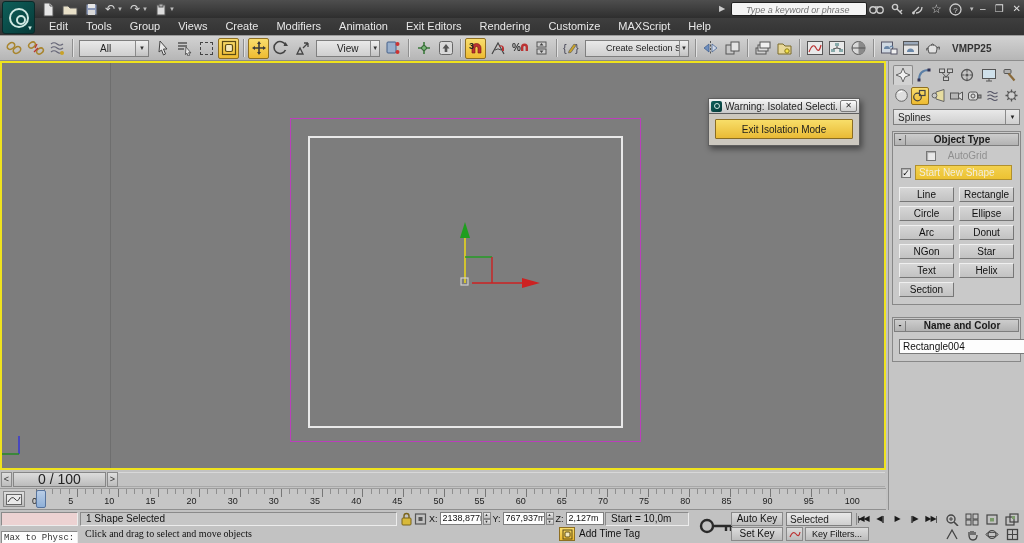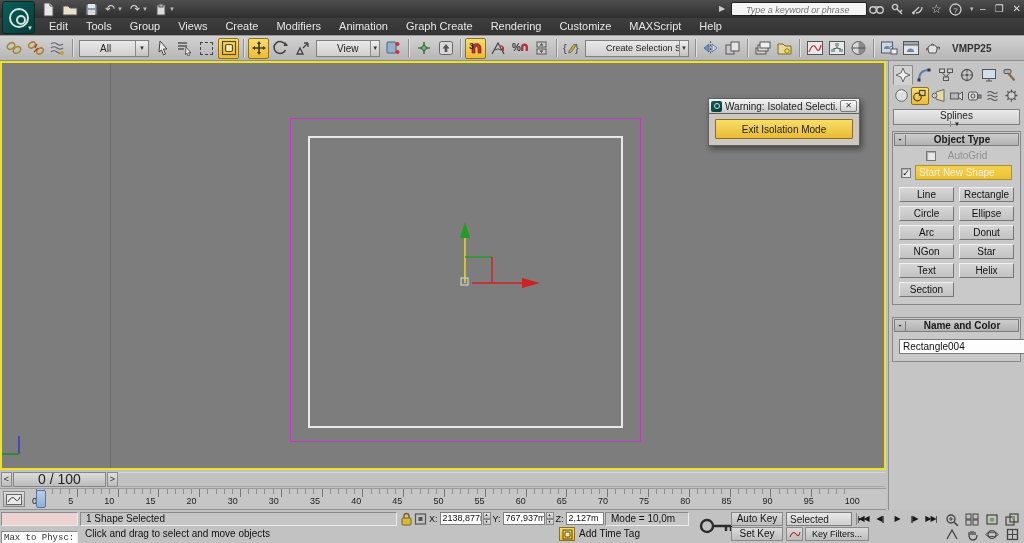--- a/index.html
+++ b/index.html
@@ -88,21 +88,21 @@
     border-left:1px solid #8f8f8f; }
   .cp-tabs { display:flex; align-items:flex-end; height:24px; padding:2px 4px 0; gap:2px; }
   .cp-tab { width:20px; height:20px; display:flex; align-items:center; justify-content:center;
     border:1px solid transparent; border-radius:2px 2px 0 0; }
   .cp-tab.active { background:#d2d2d2; border-color:#8a8a8a #8a8a8a #d2d2d2; }
   .cp-subtabs { display:flex; align-items:center; height:21px; padding:0 4px; gap:1px; }
   .cp-subtab { width:18px; height:18px; display:flex; align-items:center; justify-content:center;
     border-radius:2px; }
   .cp-subtab.active { background:linear-gradient(#f8dd6d,#eebb31); border:1px solid #8f6f22; }
   .cp-dropdown { margin:3px 4px 4px; height:16px; background:linear-gradient(#e9e9e9,#cfcfcf);
-    border:1px solid #7f7f7f; display:flex; align-items:center; font-size:10px;flex-direction:column; }
+    border:1px solid #7f7f7f; display:flex; align-items:center; font-size:10px; }
   .cp-dropdown .val { flex:1; padding:0 4px; }
   .cp-dropdown .arrow { width:14px; height:100%; border-left:1px solid #8a8a8a;
     display:flex; align-items:center; justify-content:center; font-size:6px; }
   .rollout { margin:6px 3px 0; border:1px solid #888; background:#c9c9c9; padding-bottom:5px; }
   .rollout-header { height:13px; margin:1px; background:linear-gradient(#cdcdcd,#b2b2b2);
     border:1px solid #7e7e7e; display:flex; align-items:center; font-size:10px; font-weight:bold; }
   .collapse-box { width:11px; height:10px; border-right:1px solid #7e7e7e; font-size:9px;
     line-height:9px; text-align:center; color:#222; }
   .rollout-header .rt { flex:1; text-align:center; color:#1a1a1a; }
   .cb-row { display:flex; align-items:center; gap:4px; margin:4px 8px 0; }
@@ -146,21 +146,21 @@
   
   .statusbar { position:absolute; left:0; top:510px; width:1024px; height:33px; background:#c2c2c2; }
   .sunken { border:1px solid; border-color:#8a8a8a #ececec #ececec #8a8a8a; }
   .macro-box { position:absolute; left:1px; top:2px; width:77px; height:14px; background:#ecd2d2; }
   .listener-box { position:absolute; left:1px; top:21px; width:77px; height:14px; background:#fdfdfd;
     font-family:"Liberation Mono",monospace; font-size:9px; line-height:12px; color:#333; padding:0 2px;
     white-space:nowrap; overflow:hidden; }
   .status-box { position:absolute; left:80px; top:2px; width:317px; height:14px; background:#c6c6c6;
     font-size:10px; line-height:12px; padding:0 5px; color:#111; }
   .prompt-box { position:absolute; left:80px; top:17px; width:476px; height:14px; font-size:10px;
-    line-height:14px; padding:0 5px; color:#111; }
+    line-height:14px; padding:0 5px; color:#111;font-family:Liberation Serif, serif; }
   .sb-icon { position:absolute; display:flex; align-items:center; justify-content:center; }
   .coords { position:absolute; left:428px; top:2px; display:flex; align-items:center; gap:1px;
     font-size:9px; }
   .coord-label { padding:0 1px; font-size:9px; color:#111; }
   .coord-field { width:42px; height:13px; background:#fdfdfd; border:1px solid #7f7f7f; font-size:9px;
     line-height:11px; padding:0 2px; overflow:hidden; white-space:nowrap; color:#111; }
   .spinner { width:8px; height:13px; display:flex; flex-direction:column; }
   .spinner b { flex:1; background:linear-gradient(#e8e8e8,#c0c0c0); border:1px solid #8a8a8a;
     font-size:4px; line-height:4px; text-align:center; color:#333; font-weight:normal; }
   .grid-box { position:absolute; left:605px; top:2px; width:84px; height:14px; background:#c6c6c6;
@@ -270,21 +270,21 @@
 </div>
 
 <div class="menubar">
     <span class="menu-item">Edit</span>
     <span class="menu-item">Tools</span>
     <span class="menu-item">Group</span>
     <span class="menu-item">Views</span>
     <span class="menu-item">Create</span>
     <span class="menu-item">Modifiers</span>
     <span class="menu-item">Animation</span>
-    <span class="menu-item">Graph Create</span>
+    <span class="menu-item">Exit Editors</span>
     <span class="menu-item">Rendering</span>
     <span class="menu-item">Customize</span>
     <span class="menu-item">MAXScript</span>
     <span class="menu-item">Help</span>
   </div>
 
 <div class="toolbar">
   <span class="tbtn">
     <svg width="18" height="16">
         <ellipse cx="6" cy="6" rx="4" ry="3" fill="none" stroke="#a8852e" stroke-width="1.6" transform="rotate(-35 6 6)"></ellipse>
@@ -729,21 +729,21 @@
         <b>▲</b>
         <b>▼</b>
       </span>
     <span class="coord-label">Z:</span>
     <span class="coord-field" style="width:38px;">2,127m</span>
     <span class="spinner">
         <b>▲</b>
         <b>▼</b>
       </span>
   </div>
-  <div class="grid-box sunken">Mode = 10,0m</div>
+  <div class="grid-box sunken">Start = 10,0m</div>
 
   <span class="iso-toggle">
     <svg width="11" height="11">
         <rect x="1" y="1" width="9" height="9" fill="none" stroke="#5a4a14"></rect>
         <rect x="3" y="3" width="5" height="5" rx="1" fill="#f4e9bc" stroke="#5a4a14"></rect>
       </svg>
   </span>
   <div class="timetag-box">Add Time Tag</div>
 
   <span class="sb-icon" style="left:698px; top:4px;">

